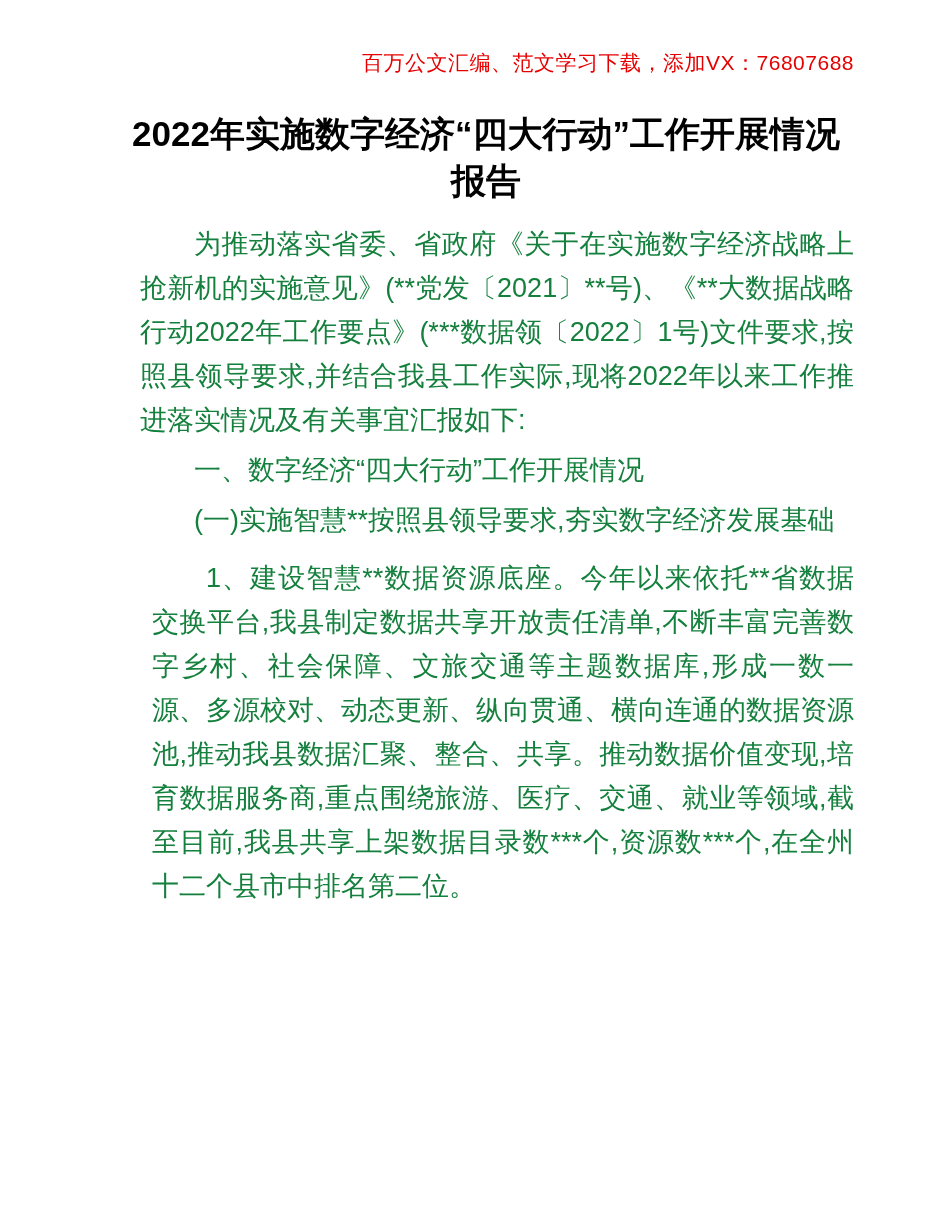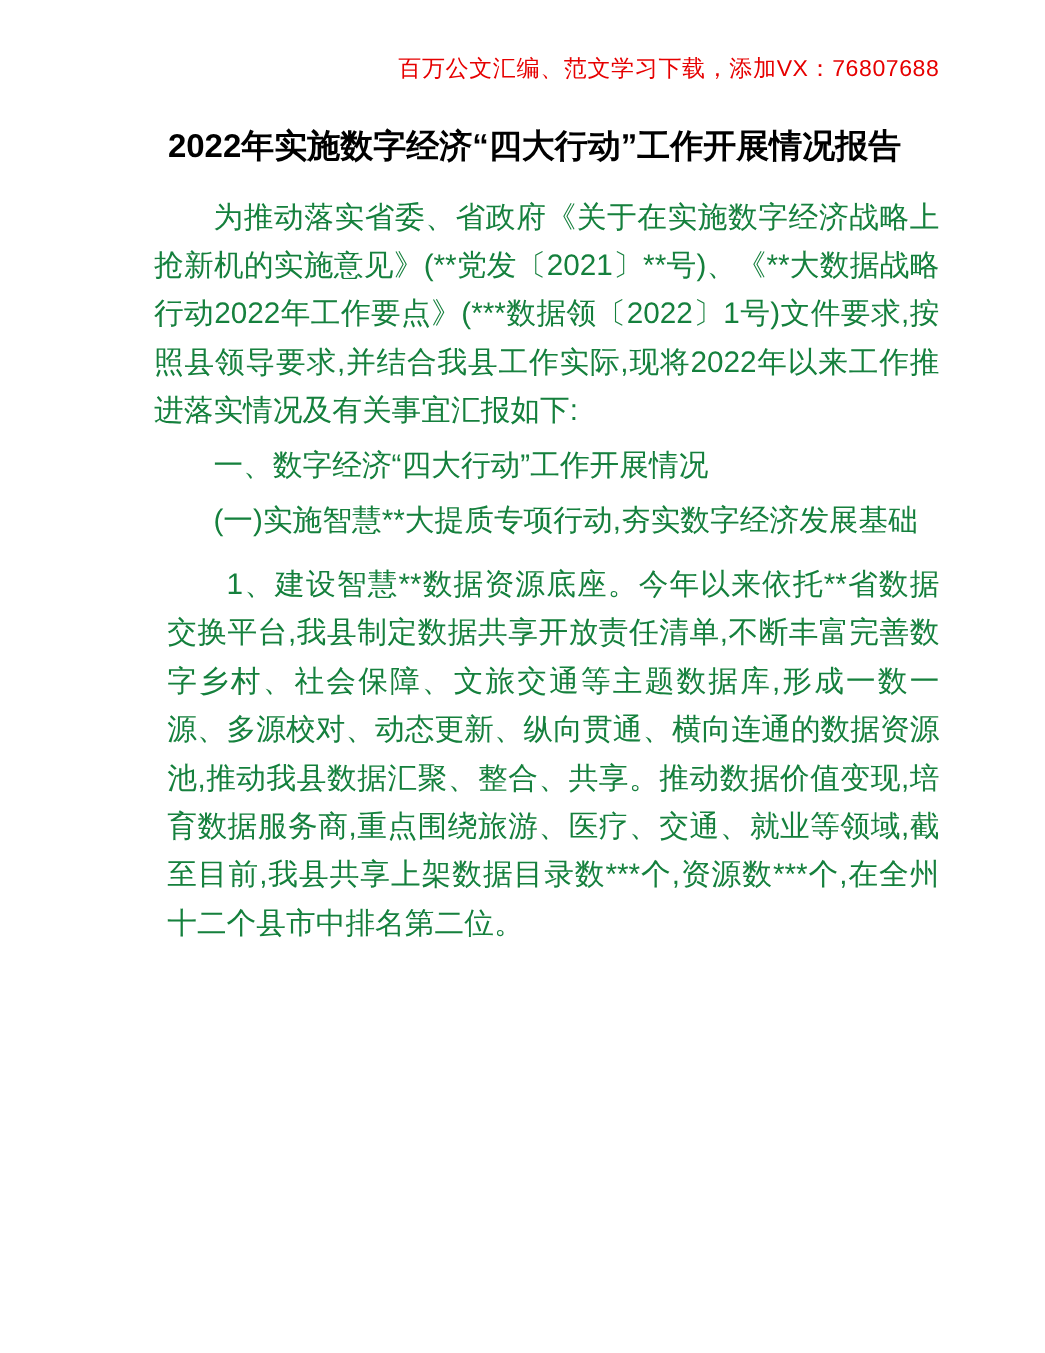--- a/index.html
+++ b/index.html
@@ -26,21 +26,21 @@
     color: #e60000;
     font-size: 21px;
     line-height: 26px;
     margin-left: -22px; 
     letter-spacing: 0.5px;
     white-space: nowrap;
   }
   .doc-title {
     margin: 34px 0 0 -22px;
     text-align: center;
-    font-size: 30px;
+    font-size: 35px;
     line-height: 47px;
     font-weight: bold;
     color: #000000;
   }
   .para {
     margin: 0;
     font-size: 27px;
     line-height: 44px;
     text-align: justify;
     text-indent: 2em;
@@ -59,18 +59,18 @@
 <div class="page">
 
   <div class="promo-banner">百万公文汇编、范文学习下载，添加VX：76807688</div>
 
   <h1 class="doc-title">2022年实施数字经济“四大行动”工作开展情况报告</h1>
 
   <p class="para mt-intro">为推动落实省委、省政府《关于在实施数字经济战略上抢新机的实施意见》(**党发〔2021〕**号)、《**大数据战略行动2022年工作要点》(***数据领〔2022〕1号)文件要求,按照县领导要求,并结合我县工作实际,现将2022年以来工作推进落实情况及有关事宜汇报如下:</p>
 
   <p class="para mt-h1">一、数字经济“四大行动”工作开展情况</p>
 
-  <p class="para mt-h2">(一)实施智慧**大提质专项行动,夯实数字经济发展基础</p>
+  <p class="para mt-h2">(一)实施智慧**按照县领导要求,夯实数字经济发展基础</p>
 
   <p class="para mt-p2">1、建设智慧**数据资源底座。今年以来依托**省数据交换平台,我县制定数据共享开放责任清单,不断丰富完善数字乡村、社会保障、文旅交通等主题数据库,形成一数一源、多源校对、动态更新、纵向贯通、横向连通的数据资源池,推动我县数据汇聚、整合、共享。推动数据价值变现,培育数据服务商,重点围绕旅游、医疗、交通、就业等领域,截至目前,我县共享上架数据目录数***个,资源数***个,在全州十二个县市中排名第二位。</p>
 
 
 </div>
 
 </body></html>

